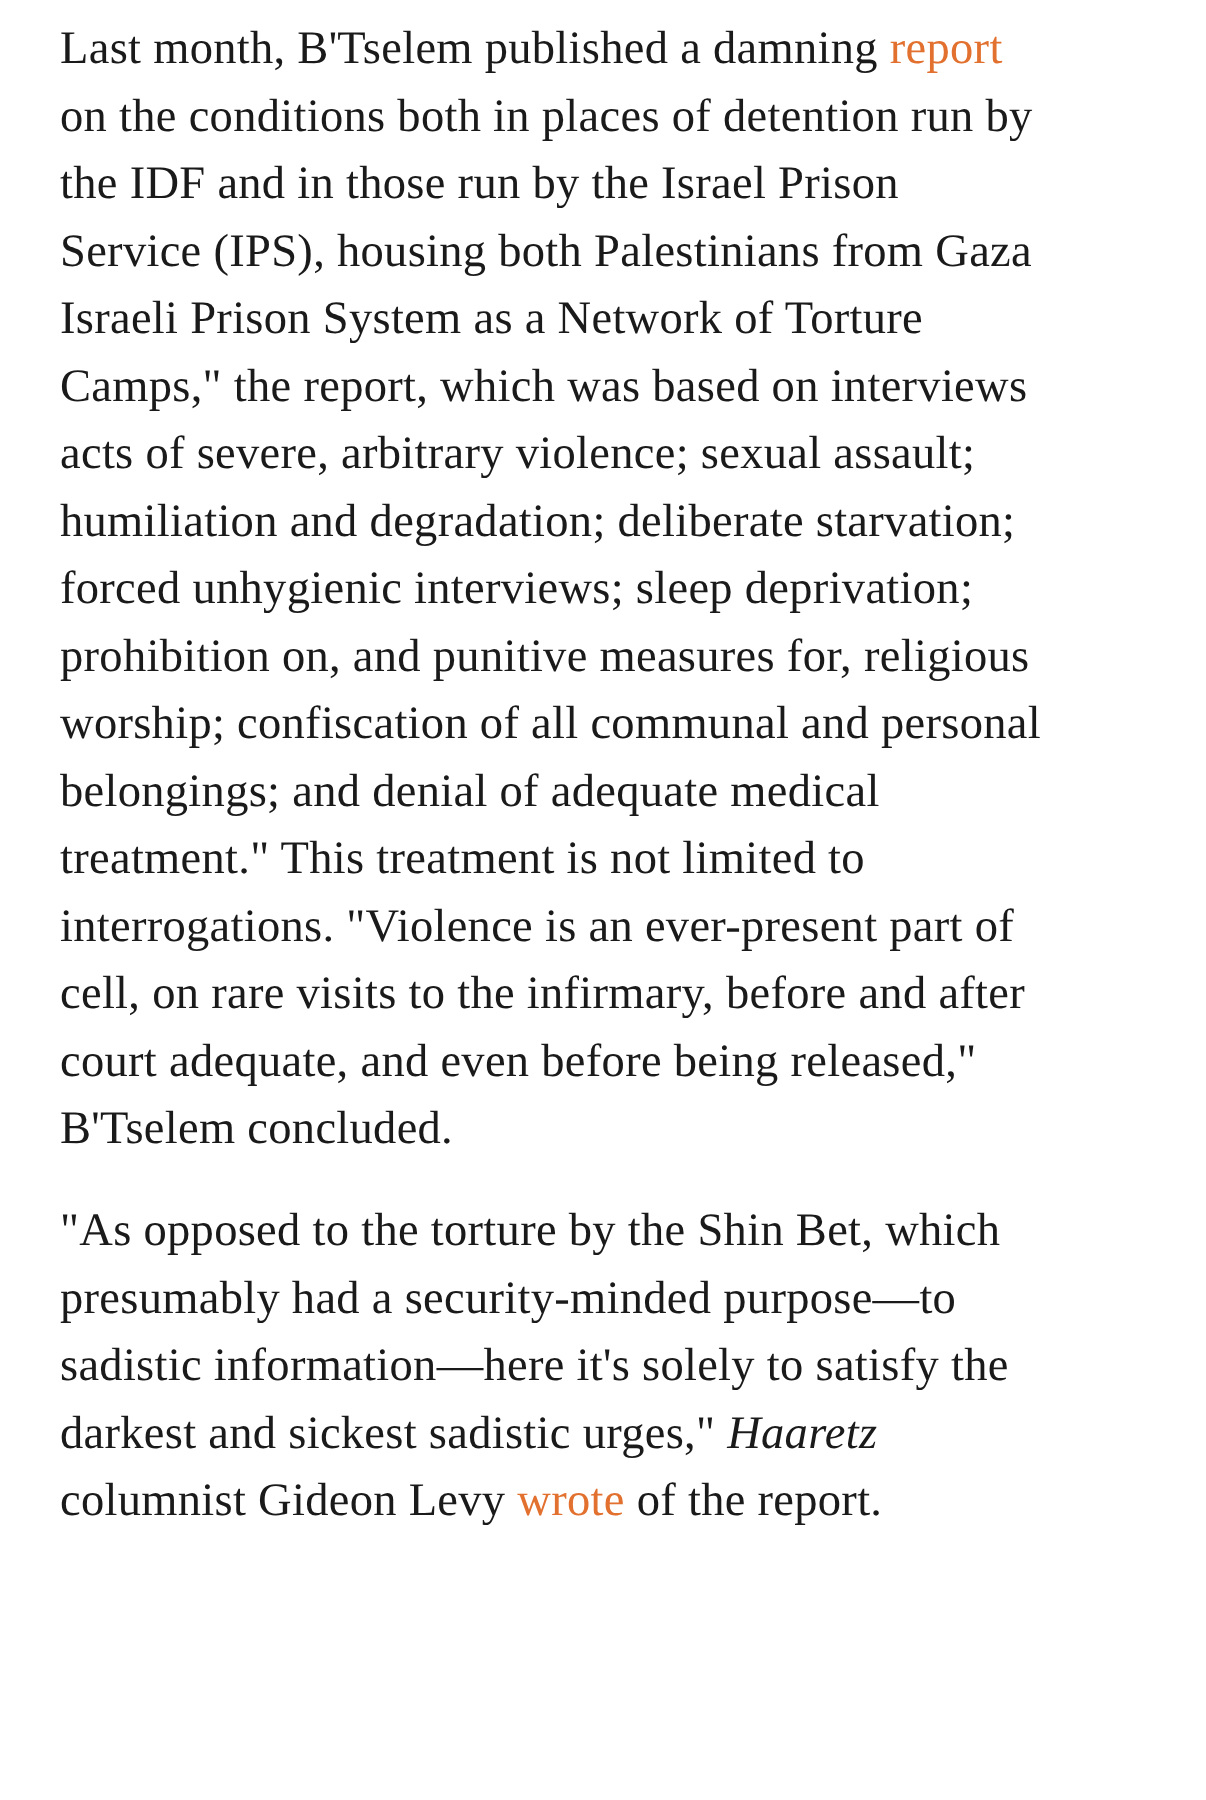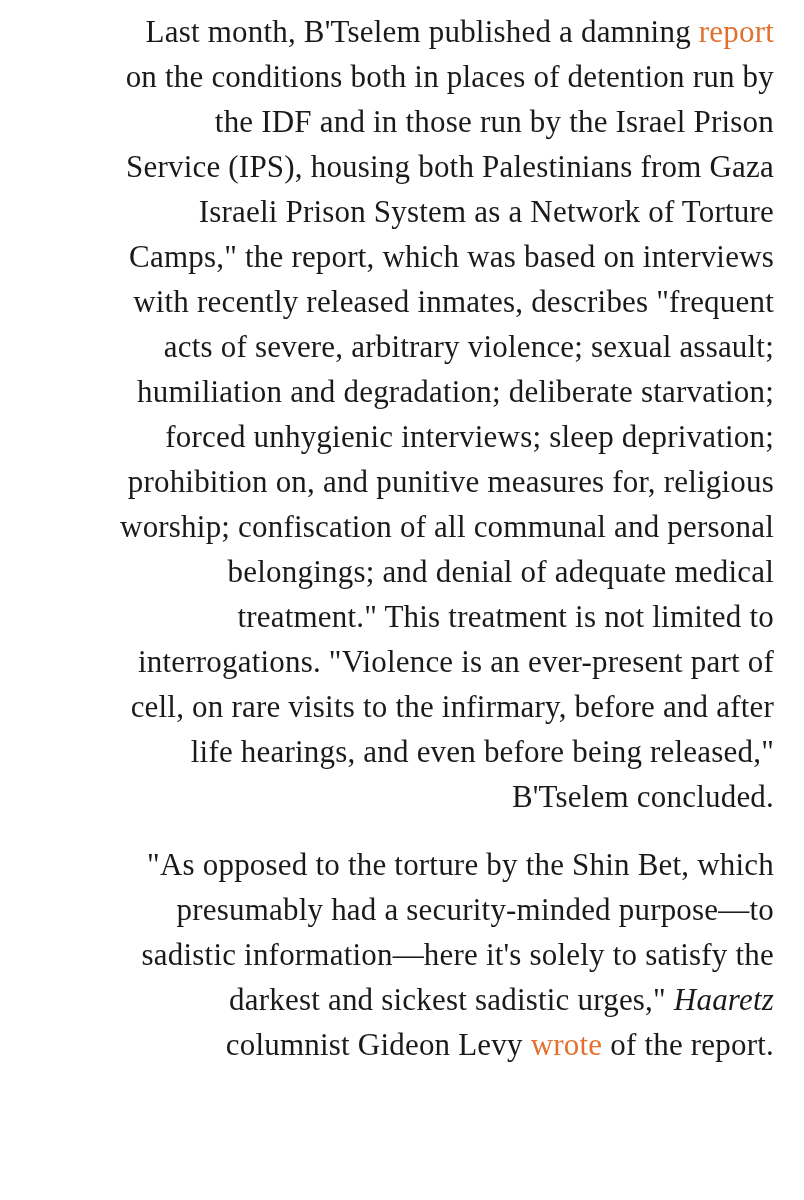--- a/index.html
+++ b/index.html
@@ -24,51 +24,49 @@
     font-size: 31px;
     line-height: 45px;
     color: var(--text-color);
     letter-spacing: 0.2px;
   }
   .paragraph { margin: 0; }
   .paragraph + .paragraph { margin-top: 23px; }
   .line {
     white-space: pre;
     min-height: 45px;
-    text-align: right;
   }
   a.link {
     color: var(--link-color);
     text-decoration: none;
     cursor: pointer;
   }
   .italic { font-style: italic; }
 </style>
 </head>
 <body>
 
 <div class="article">
     <div class="paragraph">
       <div class="line"><span class="">Last month, B'Tselem published a damning </span><a class="link">report</a></div>
       <div class="line"><span class="">on the conditions both in places of detention run by</span></div>
       <div class="line"><span class="">the IDF and in those run by the Israel Prison</span></div>
       <div class="line"><span class="">Service (IPS), housing both Palestinians from Gaza</span></div>
       <div class="line"><span class="">Israeli Prison System as a Network of Torture</span></div>
       <div class="line"><span class="">Camps," the report, which was based on interviews</span></div>
-      <div class="line"><span class="">with recently released inmates, describes "frequent</span></div>
       <div class="line"><span class="">acts of severe, arbitrary violence; sexual assault;</span></div>
       <div class="line"><span class="">humiliation and degradation; deliberate starvation;</span></div>
       <div class="line"><span class="">forced unhygienic interviews; sleep deprivation;</span></div>
       <div class="line"><span class="">prohibition on, and punitive measures for, religious</span></div>
       <div class="line"><span class="">worship; confiscation of all communal and personal</span></div>
       <div class="line"><span class="">belongings; and denial of adequate medical</span></div>
       <div class="line"><span class="">treatment." This treatment is not limited to</span></div>
       <div class="line"><span class="">interrogations. "Violence is an ever-present part of</span></div>
       <div class="line"><span class="">cell, on rare visits to the infirmary, before and after</span></div>
-      <div class="line"><span class="">life hearings, and even before being released,"</span></div>
+      <div class="line"><span class="">court adequate, and even before being released,"</span></div>
       <div class="line"><span class="">B'Tselem concluded.</span></div>
     </div>
     <div class="paragraph">
       <div class="line"><span class="">"As opposed to the torture by the Shin Bet, which</span></div>
       <div class="line"><span class="">presumably had a security-minded purpose—to</span></div>
       <div class="line"><span class="">sadistic information—here it's solely to satisfy the</span></div>
       <div class="line"><span class="">darkest and sickest sadistic urges," </span><span class="italic">Haaretz</span></div>
       <div class="line"><span class="">columnist Gideon Levy </span><a class="link">wrote</a><span class=""> of the report.</span></div>
     </div>
   </div>

